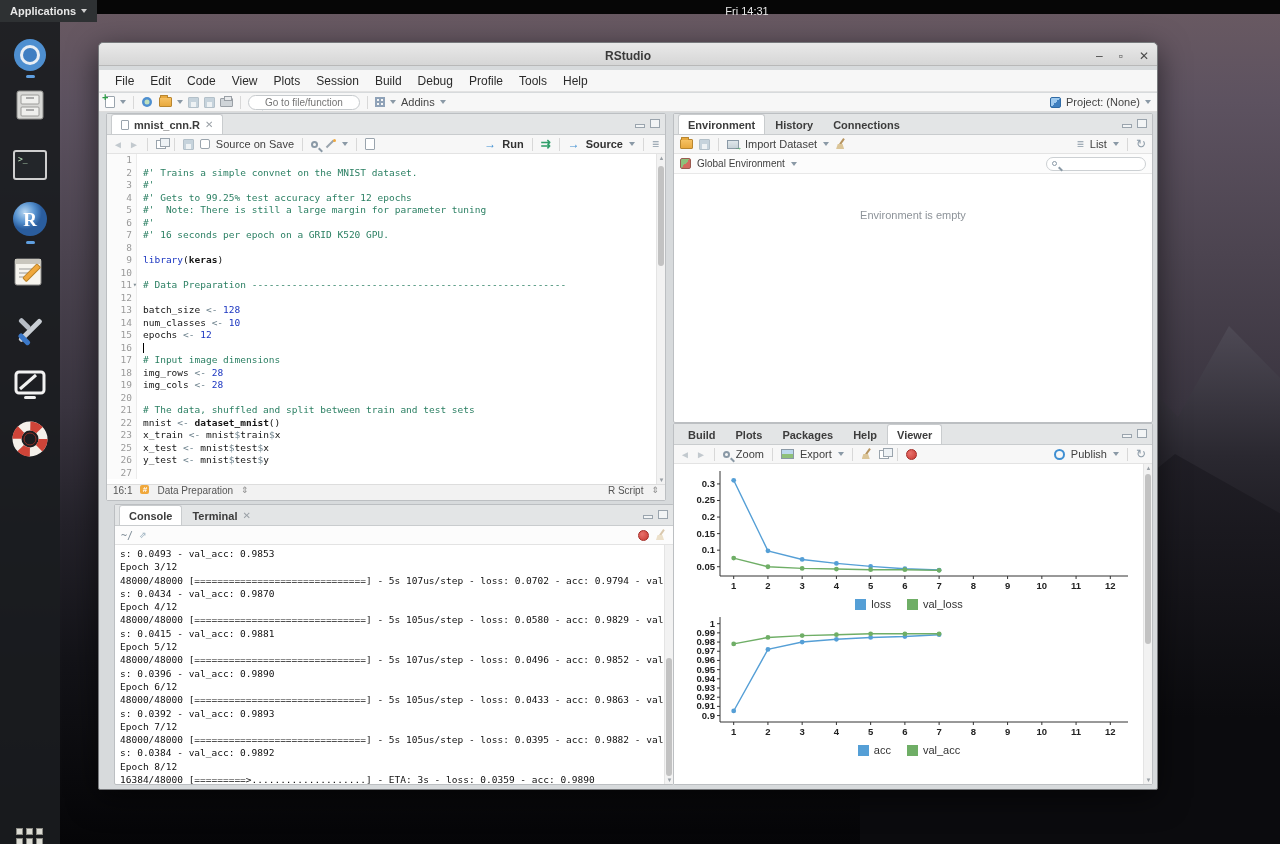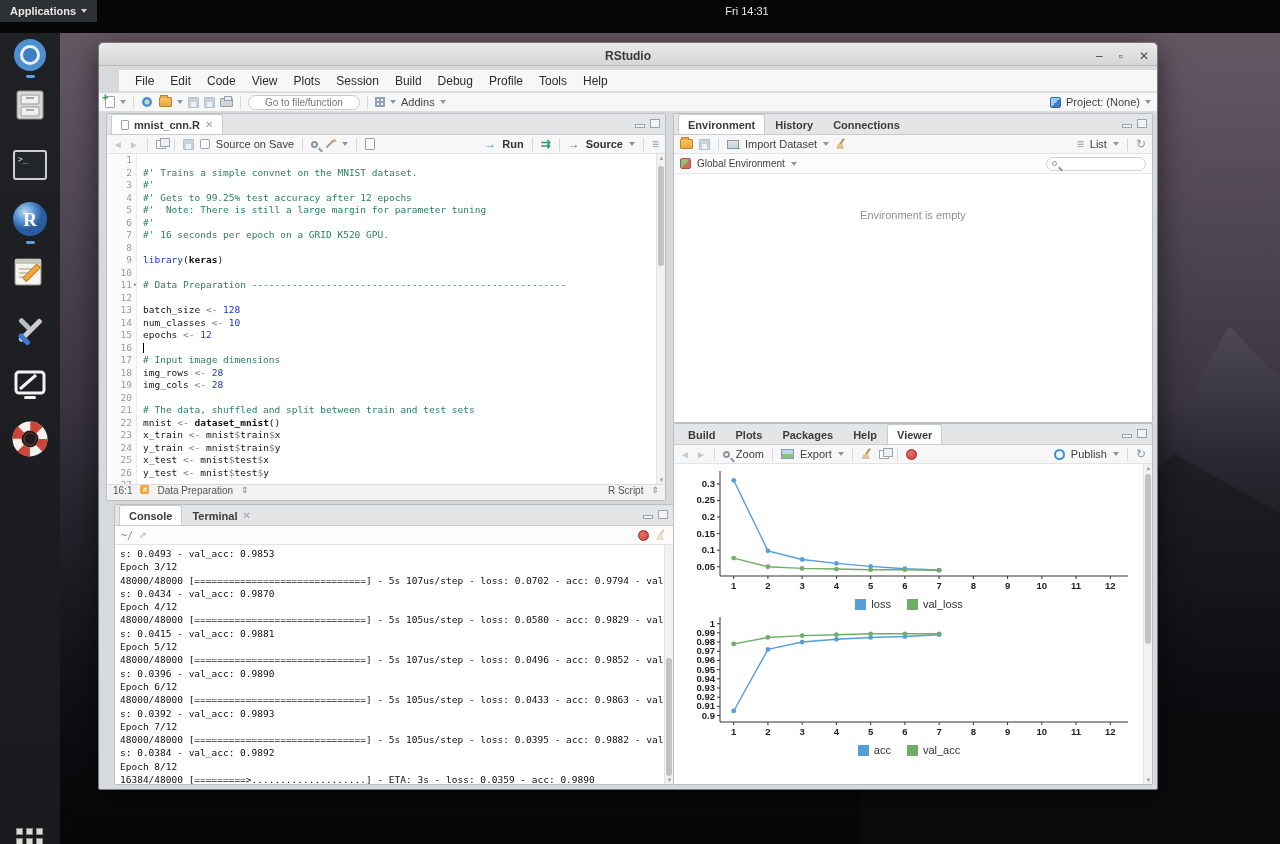--- a/index.html
+++ b/index.html
@@ -3,40 +3,40 @@
 <meta charset="utf-8">
 <style>
   * { margin:0; padding:0; box-sizing:border-box; }
   html,body { width:1280px; height:844px; overflow:hidden; font-family:"Liberation Sans",sans-serif; }
   #desktop { position:relative; width:1280px; height:844px;
     background:linear-gradient(180deg,#6a5a62 0%,#5d5260 12%,#4c4450 30%,#3a3540 48%,#24222a 62%,#131318 78%,#050507 100%); }
   .ridge1 { position:absolute; right:0; top:300px; width:340px; height:260px; background:linear-gradient(180deg,#55505c,#2a2830 60%,#1a191f); clip-path:polygon(0 60%,18% 35%,35% 55%,52% 20%,70% 45%,85% 10%,100% 30%,100% 100%,0 100%); z-index:0; }
   .ridge2 { position:absolute; right:0; top:420px; width:420px; height:424px; background:linear-gradient(180deg,#232129,#0b0b0e 70%); clip-path:polygon(0 30%,25% 12%,50% 28%,75% 8%,100% 22%,100% 100%,0 100%); z-index:0; }
 
   
-  #topbar { position:absolute; left:0; top:0; width:1280px; height:33px; background:#060606; color:#e8e8e8; z-index:50; }
+  #topbar { position:absolute; left:0; top:0; width:1280px; height:14px; background:#060606; color:#e8e8e8; z-index:50; }
   #topbar .apps { position:absolute; left:0; top:0; height:22px; padding:0 10px; display:flex; align-items:center; gap:5px; font-size:11px; font-weight:bold; background:#2e3133; }
   #topbar .clock { position:absolute; left:747px; top:0; transform:translateX(-50%); height:22px; display:flex; align-items:center; font-size:11px; font-weight:normal; }
   .caret-down { display:inline-block; width:0; height:0; border-left:3px solid transparent; border-right:3px solid transparent; border-top:4px solid #cfcfcf; }
 
   
   #dock { position:absolute; left:0; top:22px; width:60px; height:822px; background:rgba(26,28,32,0.92); z-index:40; }
   .dock-ico { position:absolute; left:11px; width:38px; height:38px; display:flex; align-items:center; justify-content:center; }
   .run-dash { position:absolute; left:26px; width:9px; height:3px; border-radius:2px; background:#5f9fe0; }
   #app-grid { position:absolute; left:16px; top:806px; width:28px; height:28px; display:grid; grid-template-columns:repeat(3,7px); grid-template-rows:repeat(3,7px); gap:3px; }
   #app-grid span { background:#dcdcd4; border:1px solid #8a8a84; }
 
   
   #rstudio { position:absolute; left:98px; top:42px; width:1060px; height:748px; background:#d7dadc; border:1px solid #77797c; border-radius:5px 5px 2px 2px; box-shadow:0 8px 30px rgba(0,0,0,0.55); z-index:20; }
   #titlebar { position:absolute; left:0; top:0; right:0; height:23px; background:linear-gradient(#e9e9e9,#d6d6d6); border-bottom:1px solid #b8b8b8; border-radius:5px 5px 0 0; }
   #titlebar .title { position:absolute; left:50%; top:0; transform:translateX(-50%); height:26px; display:flex; align-items:center; font-size:12px; font-weight:bold; color:#3a3a3a; }
   .win-controls { position:absolute; right:8px; top:0; height:26px; display:flex; align-items:center; gap:16px; color:#4a4a4a; font-size:12px; }
   .win-controls span { cursor:default; }
 
-  #menubar { position:absolute; left:0; top:27px; right:0; height:22px; background:#f7f7f7; border-bottom:1px solid #e2e2e2; display:flex; align-items:center; padding-left:8px;margin-left:20px; }
+  #menubar { position:absolute; left:0; top:27px; right:0; height:22px; background:#f7f7f7; border-bottom:1px solid #e2e2e2; display:flex; align-items:center; padding-left:8px; }
   #menubar .mi { font-size:12px; color:#2b2b2b; padding:0 8px; }
 
   #main-toolbar { position:absolute; left:0; top:50px; right:0; height:19px; background:#f7f7f7; border-bottom:1px solid #dcdcdc; display:flex; align-items:center; padding:0 6px; gap:5px; font-size:11px; color:#444; }
   .tsep { width:1px; height:13px; background:#d8d8d8; margin:0 2px; }
   .spacer { flex:1; }
 
   
   .ic { display:inline-block; vertical-align:middle; }
   .ic-page { width:10px; height:12px; background:#fff; border:1px solid #9aa4ad; border-radius:1px; position:relative; }
   .ic-page.plus::after { content:"+"; position:absolute; left:-4px; top:-6px; color:#2d9e46; font-weight:bold; font-size:11px; }
@@ -322,21 +322,20 @@
           <div class="code-line"><span class="ln">14</span><span class="lc"><span class="tk-pl">num_classes </span><span class="tk-op">&lt;- </span><span class="tk-nu">10</span></span></div>
           <div class="code-line"><span class="ln">15</span><span class="lc"><span class="tk-pl">epochs </span><span class="tk-op">&lt;- </span><span class="tk-nu">12</span></span></div>
           <div class="code-line"><span class="ln">16</span><span class="lc"><span class="caret"></span></span></div>
           <div class="code-line"><span class="ln">17</span><span class="lc"><span class="tk-cm"># Input image dimensions</span></span></div>
           <div class="code-line"><span class="ln">18</span><span class="lc"><span class="tk-pl">img_rows </span><span class="tk-op">&lt;- </span><span class="tk-nu">28</span></span></div>
           <div class="code-line"><span class="ln">19</span><span class="lc"><span class="tk-pl">img_cols </span><span class="tk-op">&lt;- </span><span class="tk-nu">28</span></span></div>
           <div class="code-line"><span class="ln">20</span><span class="lc"></span></div>
           <div class="code-line"><span class="ln">21</span><span class="lc"><span class="tk-cm"># The data, shuffled and split between train and test sets</span></span></div>
           <div class="code-line"><span class="ln">22</span><span class="lc"><span class="tk-pl">mnist </span><span class="tk-op">&lt;- </span><span class="tk-id">dataset_mnist</span><span class="tk-pl">()</span></span></div>
           <div class="code-line"><span class="ln">23</span><span class="lc"><span class="tk-pl">x_train </span><span class="tk-op">&lt;- </span><span class="tk-pl">mnist</span><span class="tk-op">$</span><span class="tk-pl">train</span><span class="tk-op">$</span><span class="tk-pl">x</span></span></div>
-          <div class="code-line"><span class="ln">24</span><span class="lc"><span class="tk-pl">y_train </span><span class="tk-op">&lt;- </span><span class="tk-pl">mnist</span><span class="tk-op">$</span><span class="tk-pl">train</span><span class="tk-op">$</span><span class="tk-pl">y</span></span></div>
           <div class="code-line"><span class="ln">25</span><span class="lc"><span class="tk-pl">x_test </span><span class="tk-op">&lt;- </span><span class="tk-pl">mnist</span><span class="tk-op">$</span><span class="tk-pl">test</span><span class="tk-op">$</span><span class="tk-pl">x</span></span></div>
           <div class="code-line"><span class="ln">26</span><span class="lc"><span class="tk-pl">y_test </span><span class="tk-op">&lt;- </span><span class="tk-pl">mnist</span><span class="tk-op">$</span><span class="tk-pl">test</span><span class="tk-op">$</span><span class="tk-pl">y</span></span></div>
           <div class="code-line"><span class="ln">27</span><span class="lc"></span></div>
         </div>
       <div class="vscroll" style="right:0; top:40px; bottom:16px;">
         <div class="sarrow" style="top:1px">▲</div>
         <div class="vthumb" style="top:12px; height:100px;"></div>
         <div class="sarrow" style="bottom:1px">▼</div>
       </div>
       <div id="statusbar">

